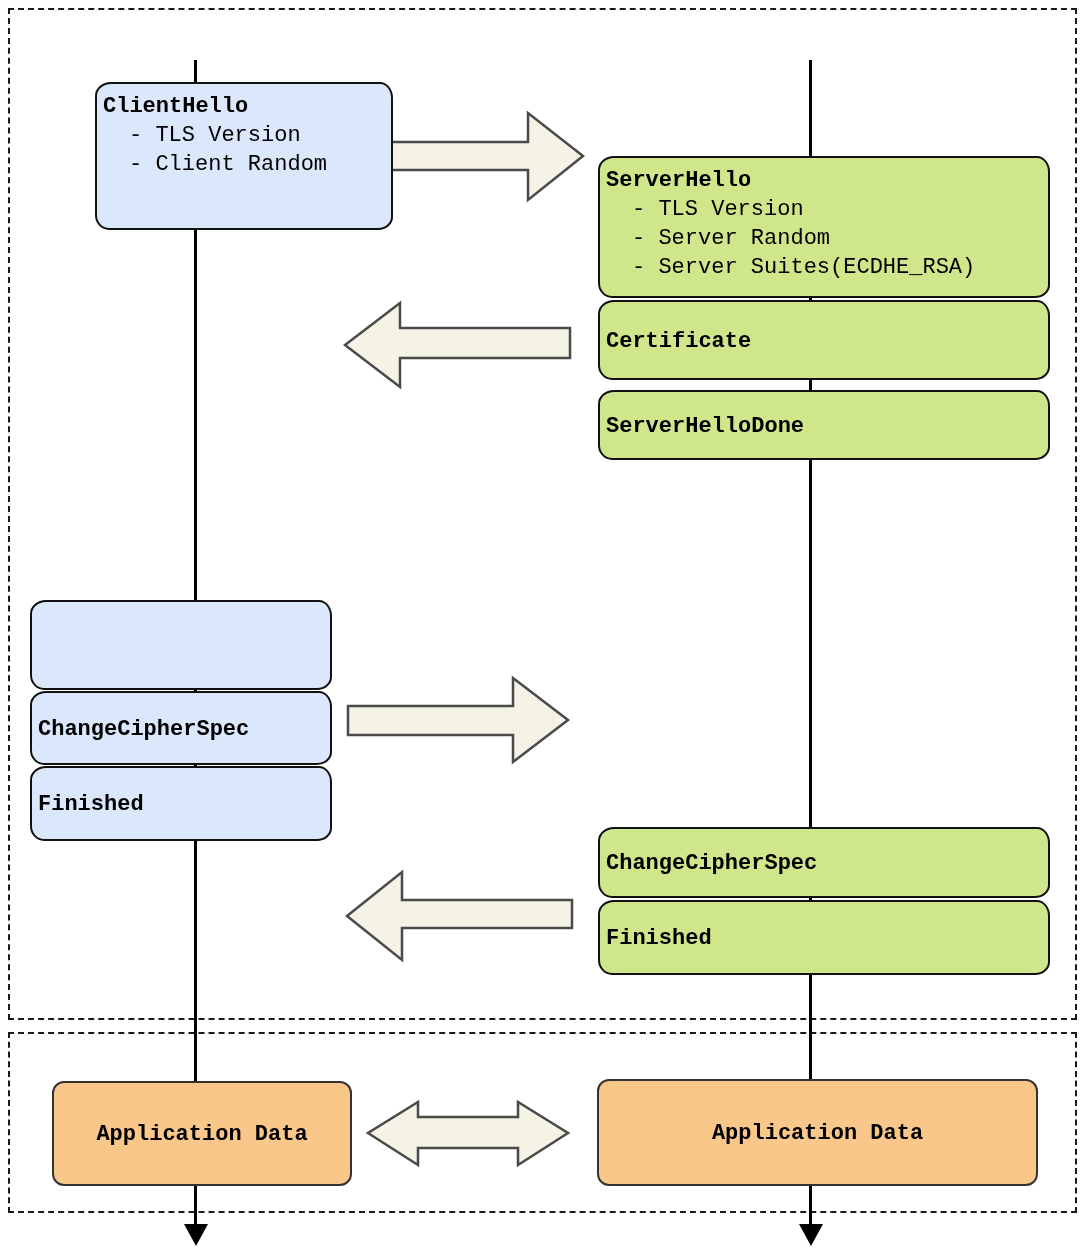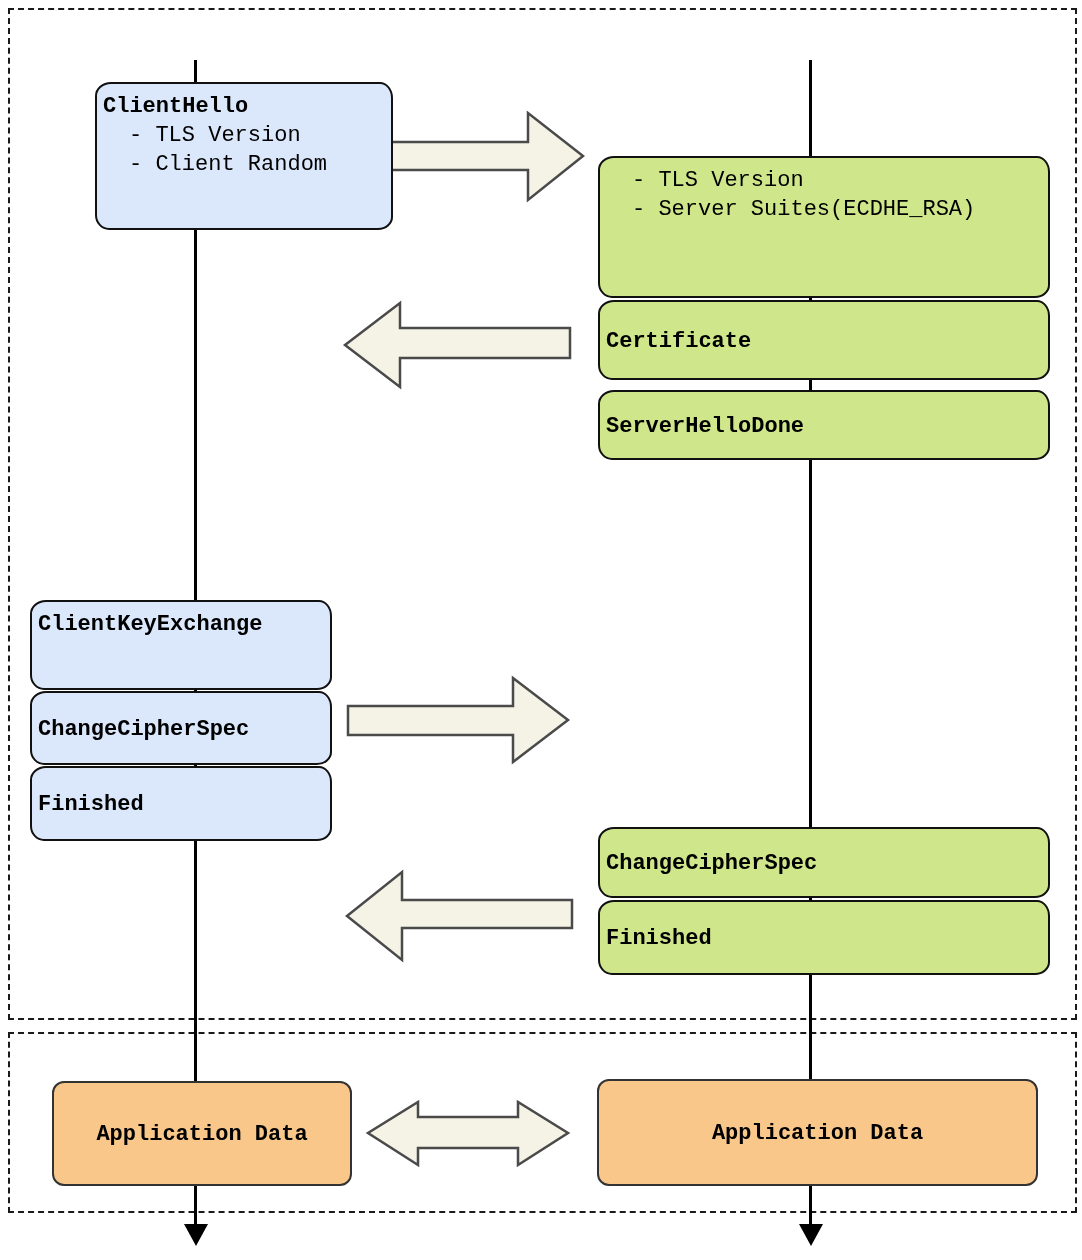--- a/index.html
+++ b/index.html
@@ -98,33 +98,34 @@
     <polygon points="418,1117 518,1117 518,1102 568,1133 518,1165 518,1148 418,1148 418,1165 368,1133 418,1102"></polygon>
   </svg>
 
   <div class="msg-box blue" id="client-hello-box">
     <div class="msg-title">ClientHello</div>
     <div class="msg-item">- TLS Version</div>
     <div class="msg-item">- Client Random</div>
   </div>
 
   <div class="msg-box blue" id="client-key-exchange-box">
-    <div class="msg-title">ClientKeyExchange</div>
   </div>
 
   <div class="msg-box blue v-center" id="client-change-cipher-spec-box">
     <div class="msg-title">ChangeCipherSpec</div>
   </div>
 
   <div class="msg-box blue v-center" id="client-finished-box">
     <div class="msg-title">Finished</div>
   </div>
 
   <div class="msg-box green" id="server-hello-box">
+    <div class="msg-title">ServerHello</div>
     <div class="msg-item">- TLS Version</div>
+    <div class="msg-item">- Server Random</div>
     <div class="msg-item">- Server Suites(ECDHE_RSA)</div>
   </div>
 
   <div class="msg-box green v-center" id="server-certificate-box">
     <div class="msg-title">Certificate</div>
   </div>
 
   <div class="msg-box green v-center" id="server-hello-done-box">
     <div class="msg-title">ServerHelloDone</div>
   </div>

